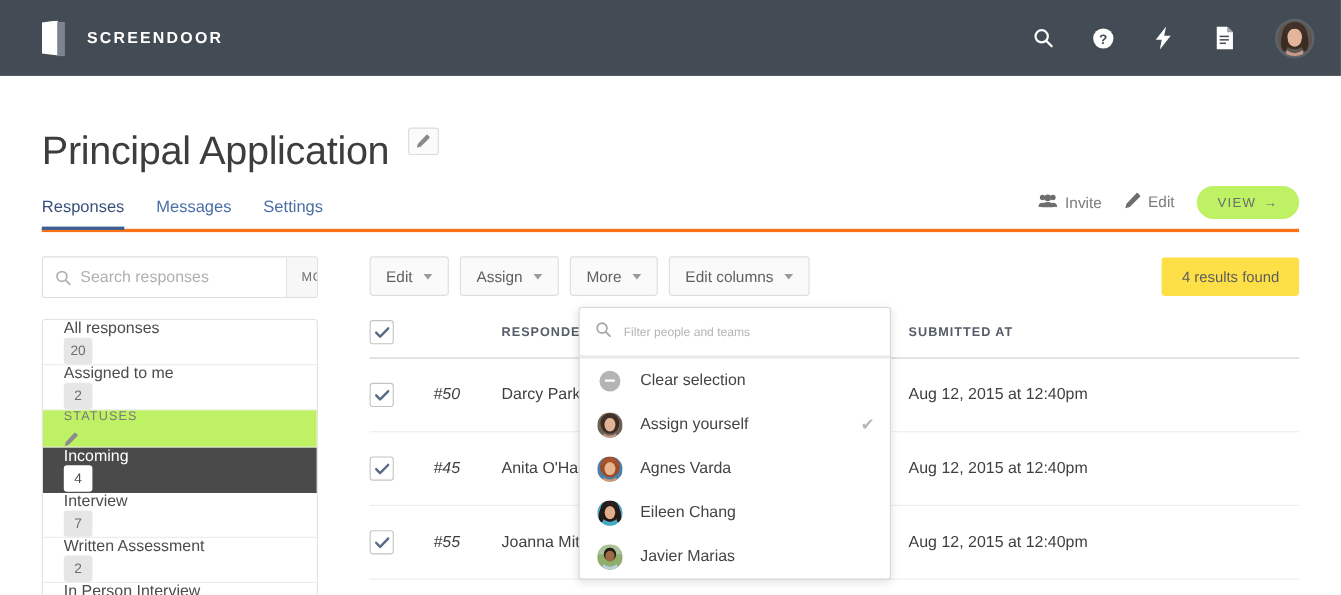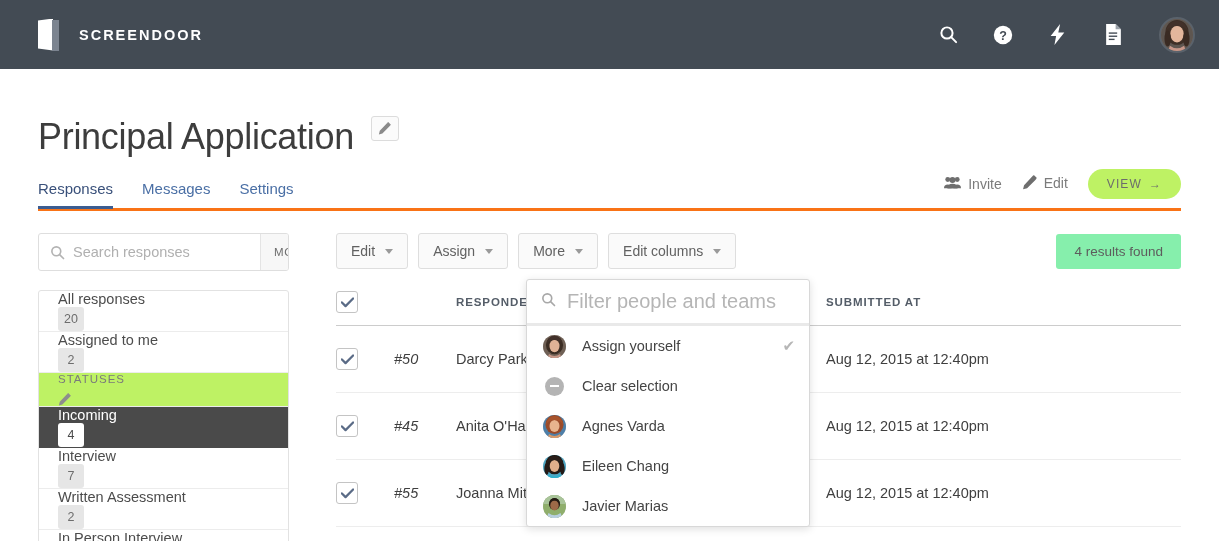--- a/index.html
+++ b/index.html
@@ -151,21 +151,21 @@
   .tb-btn {
     border: 1px solid #dedede; border-radius: 3px; background: #fafafa;
     height: 36px; padding: 0 14px; display: flex; align-items: center;
     gap: 10px; font-size: 14px; color: #616161; cursor: pointer;
   }
   .caret {
     width: 0; height: 0; border-left: 4.5px solid transparent;
     border-right: 4.5px solid transparent; border-top: 5px solid #9a9a9a;
   }
   .results-badge {
-    margin-left: auto; background: #86efac; border-radius: 3px;
+    margin-left: auto; background: #fde047; border-radius: 3px;
     padding: 10px 18px; font-size: 13.5px; color: #5d5d5d; text-align: right;
   }
 
   table.resp-table {
     width: 100%; border-collapse: collapse; margin-top: 22px;
     table-layout: fixed;
   }
   table.resp-table th {
     text-align: left; font-size: 11.5px; letter-spacing: 0.9px;
     color: #545d68; font-weight: 600; padding: 0 0 12px 0;
@@ -189,21 +189,21 @@
   .assign-pop {
     position: absolute; left: 190px; top: 46px; width: 284px;
     background: #ffffff; border: 1px solid #d8d8d8; border-radius: 3px;
     box-shadow: 0 2px 9px rgba(0,0,0,0.13); z-index: 40;
   }
   .pop-search {
     display: flex; align-items: center; height: 46px;
     border-bottom: 3px solid #e9e9e9; padding: 0 10px 0 14px; gap: 11px;
   }
   .pop-search input {
-    border: 0; outline: 0; flex: 1; font-size: 20px;
+    border: 0; outline: 0; flex: 1; font-size: 11px;
     font-family: inherit; color: #4a4a4a; background: transparent;
   }
   .pop-search input::placeholder { color: #b5b5b5; }
   .pop-item {
     display: flex; align-items: center; gap: 16px;
     height: 40px; padding: 0 14px 0 16px; cursor: pointer;
     font-size: 14.5px; color: #444;
   }
   .pop-item .lbl { flex: 1; }
   .pop-avatar {
@@ -458,38 +458,38 @@
           <span>
             <svg width="15" height="15" viewBox="0 0 20 20" fill="none" stroke="#a8a8a8" stroke-width="2.2">
               <circle cx="8.4" cy="8.4" r="5.9"></circle>
                 <line x1="12.8" y1="12.8" x2="18" y2="18" stroke-linecap="round"></line>
             </svg>
           </span>
           <input type="text" placeholder="Filter people and teams" style="">
         </div>
 
         <div class="pop-item">
+          <span class="minus-circle">
+              <i></i>
+            </span>
+          <span class="lbl">Clear selection</span>
+        </div>
+
+        <div class="pop-item">
           <span class="pop-avatar">
             <svg viewBox="0 0 23 23" preserveAspectRatio="xMidYMid slice">
               <rect width="23" height="23" fill="#6f6055"></rect>
               <ellipse cx="11.5" cy="10" rx="8.6" ry="9.2" fill="#3c2d24"></ellipse>
               <ellipse cx="11.5" cy="11" rx="5" ry="6.2" fill="#e0b296"></ellipse>
               <path d="M3,10 q2,-9 8.5,-9 q6.5,0 8.5,9 q-1.5,-5 -8.5,-5 q-7,0 -8.5,5 z" fill="#42312a"></path>
               <path d="M6,19 q5.5,4 11,0 l1.5,4 H4.5 z" fill="#c79788"></path>
             </svg>
           </span>
           <span class="lbl">Assign yourself</span>
           <span class="check-mark">✔</span>
-        </div>
-
-        <div class="pop-item">
-          <span class="minus-circle">
-              <i></i>
-            </span>
-          <span class="lbl">Clear selection</span>
         </div>
 
         <div class="pop-item">
           <span class="pop-avatar">
             <svg viewBox="0 0 23 23" preserveAspectRatio="xMidYMid slice">
               <rect width="23" height="23" fill="#4d7fa8"></rect>
               <ellipse cx="11.5" cy="9.5" rx="9" ry="9.5" fill="#9a4b2a"></ellipse>
               <ellipse cx="11.5" cy="11" rx="5" ry="6" fill="#e8b48e"></ellipse>
               <path d="M2.5,11 q2,-10 9,-10 q7,0 9,10 q-2,-6 -9,-6 q-7,0 -9,6 z" fill="#a8542c"></path>
               <path d="M6,19 q5.5,4 11,0 l1.5,4 H4.5 z" fill="#d89a6a"></path>

